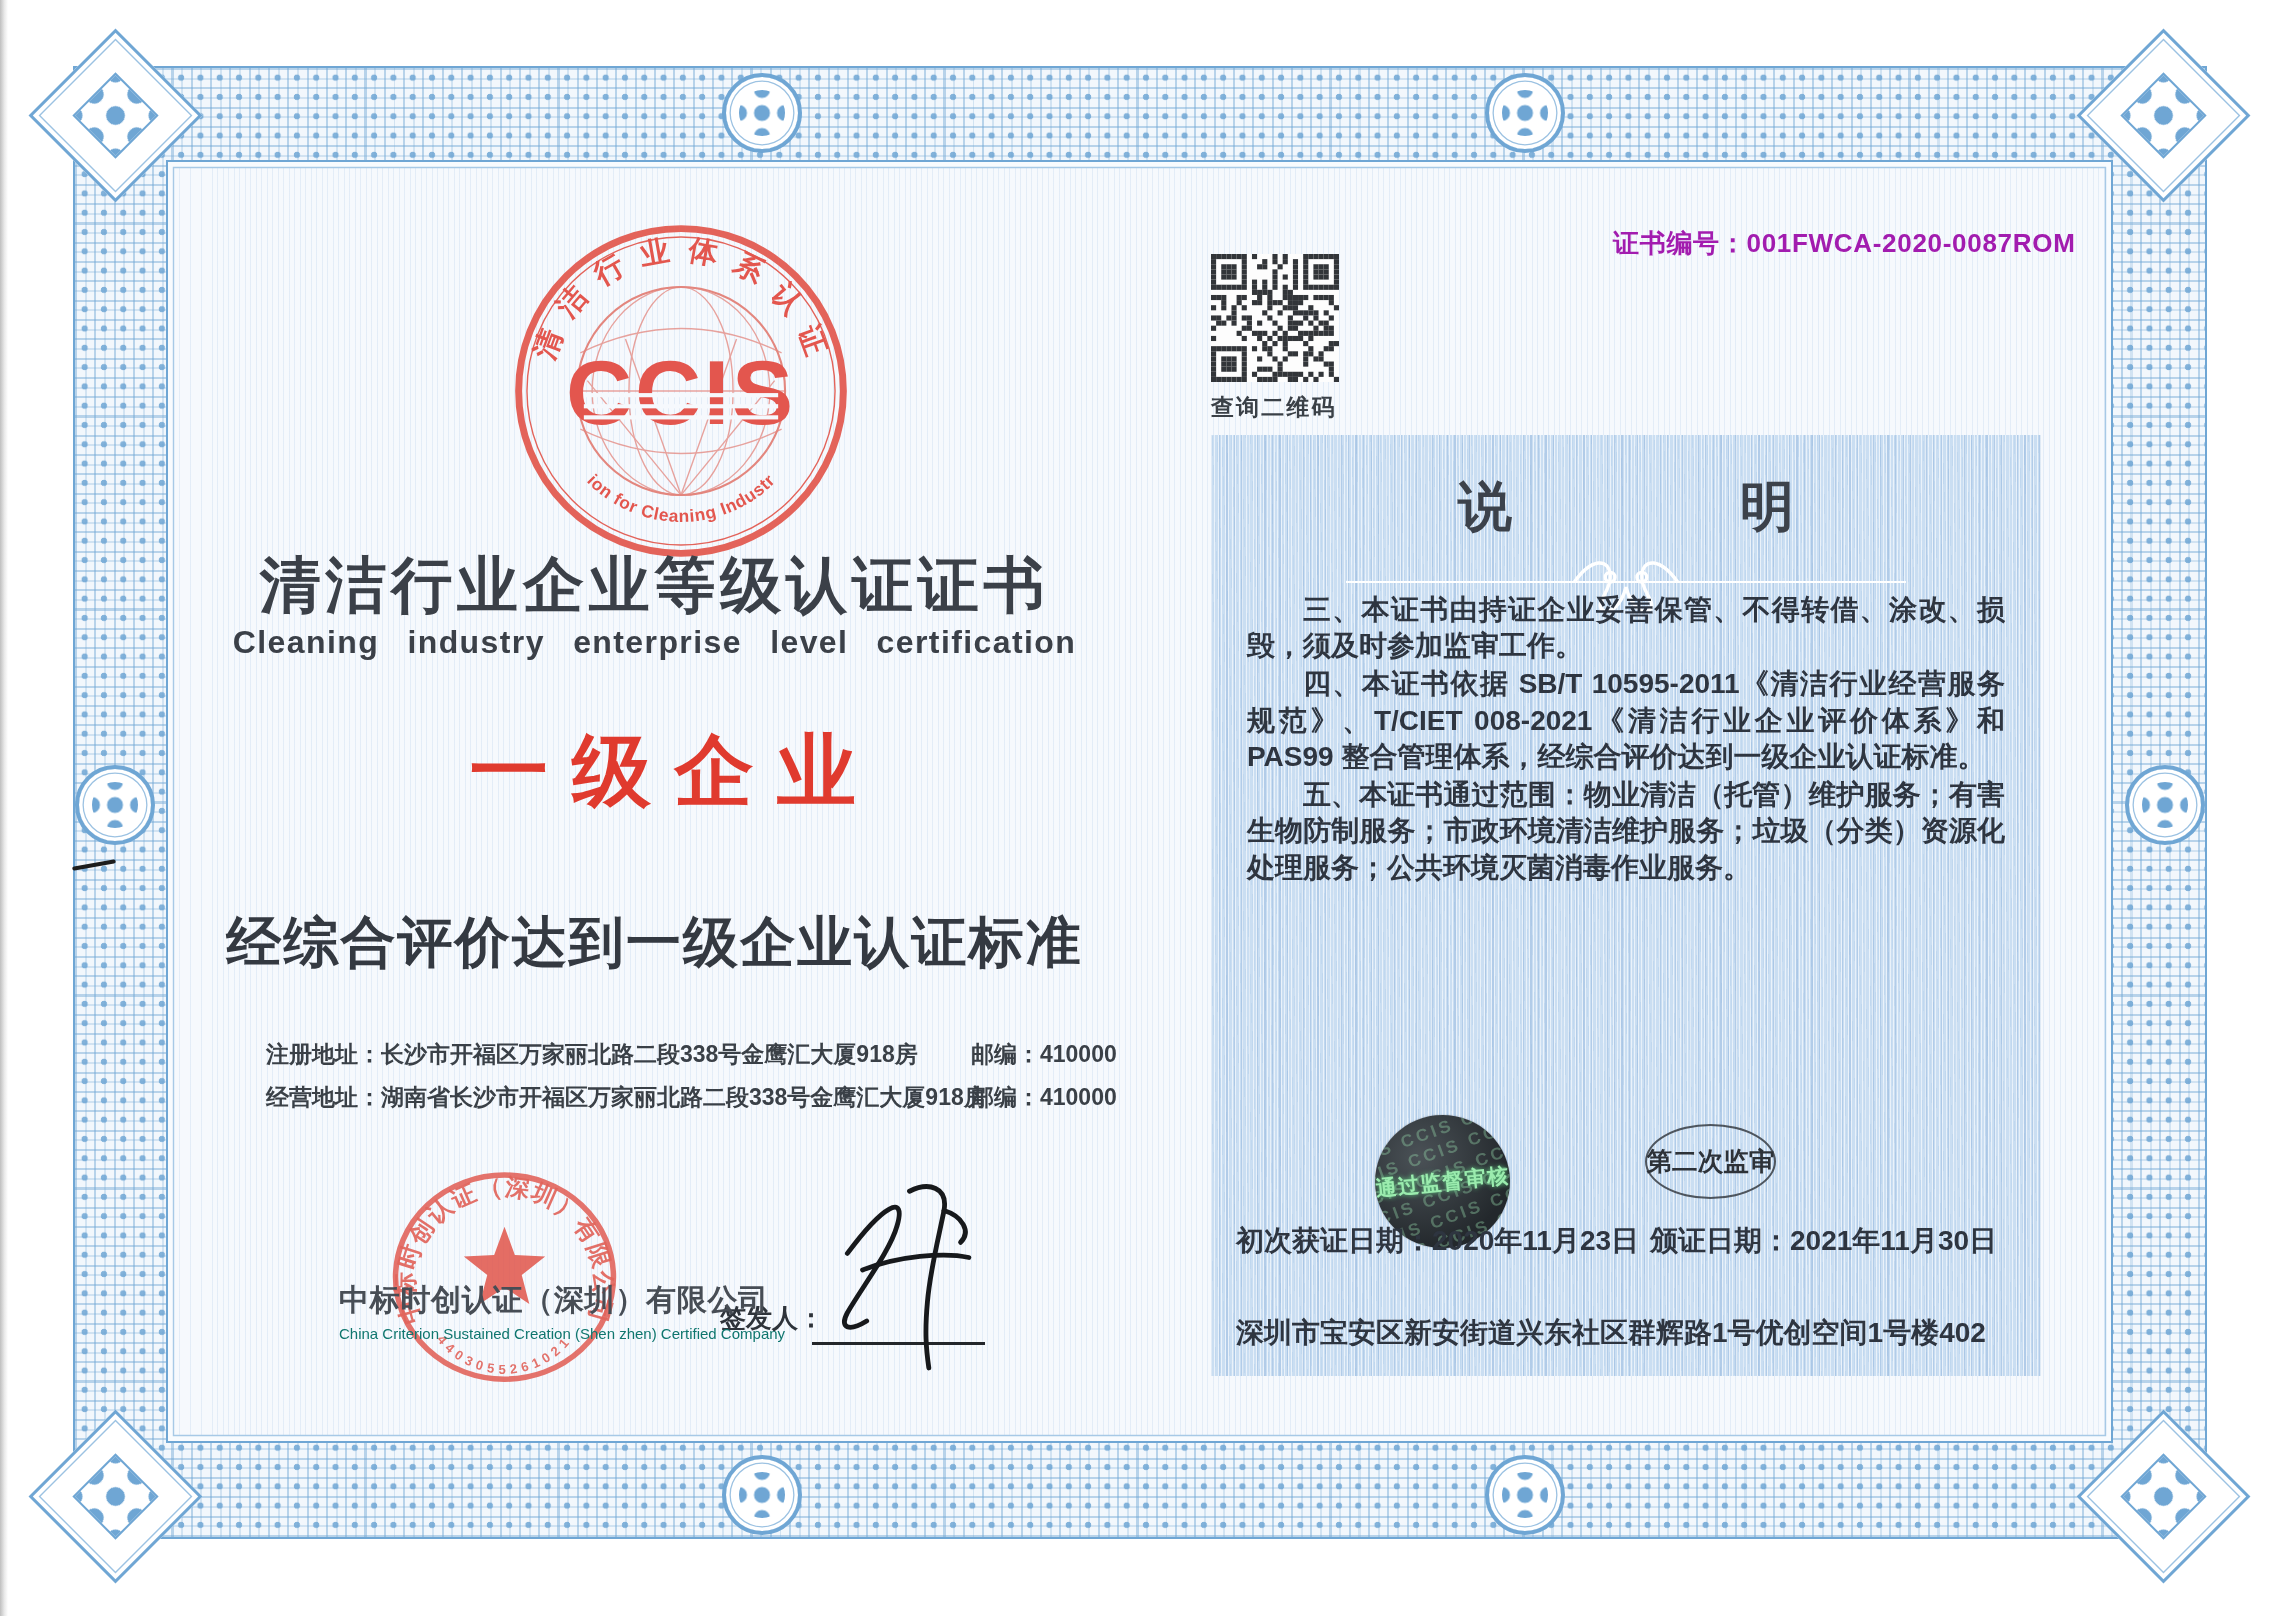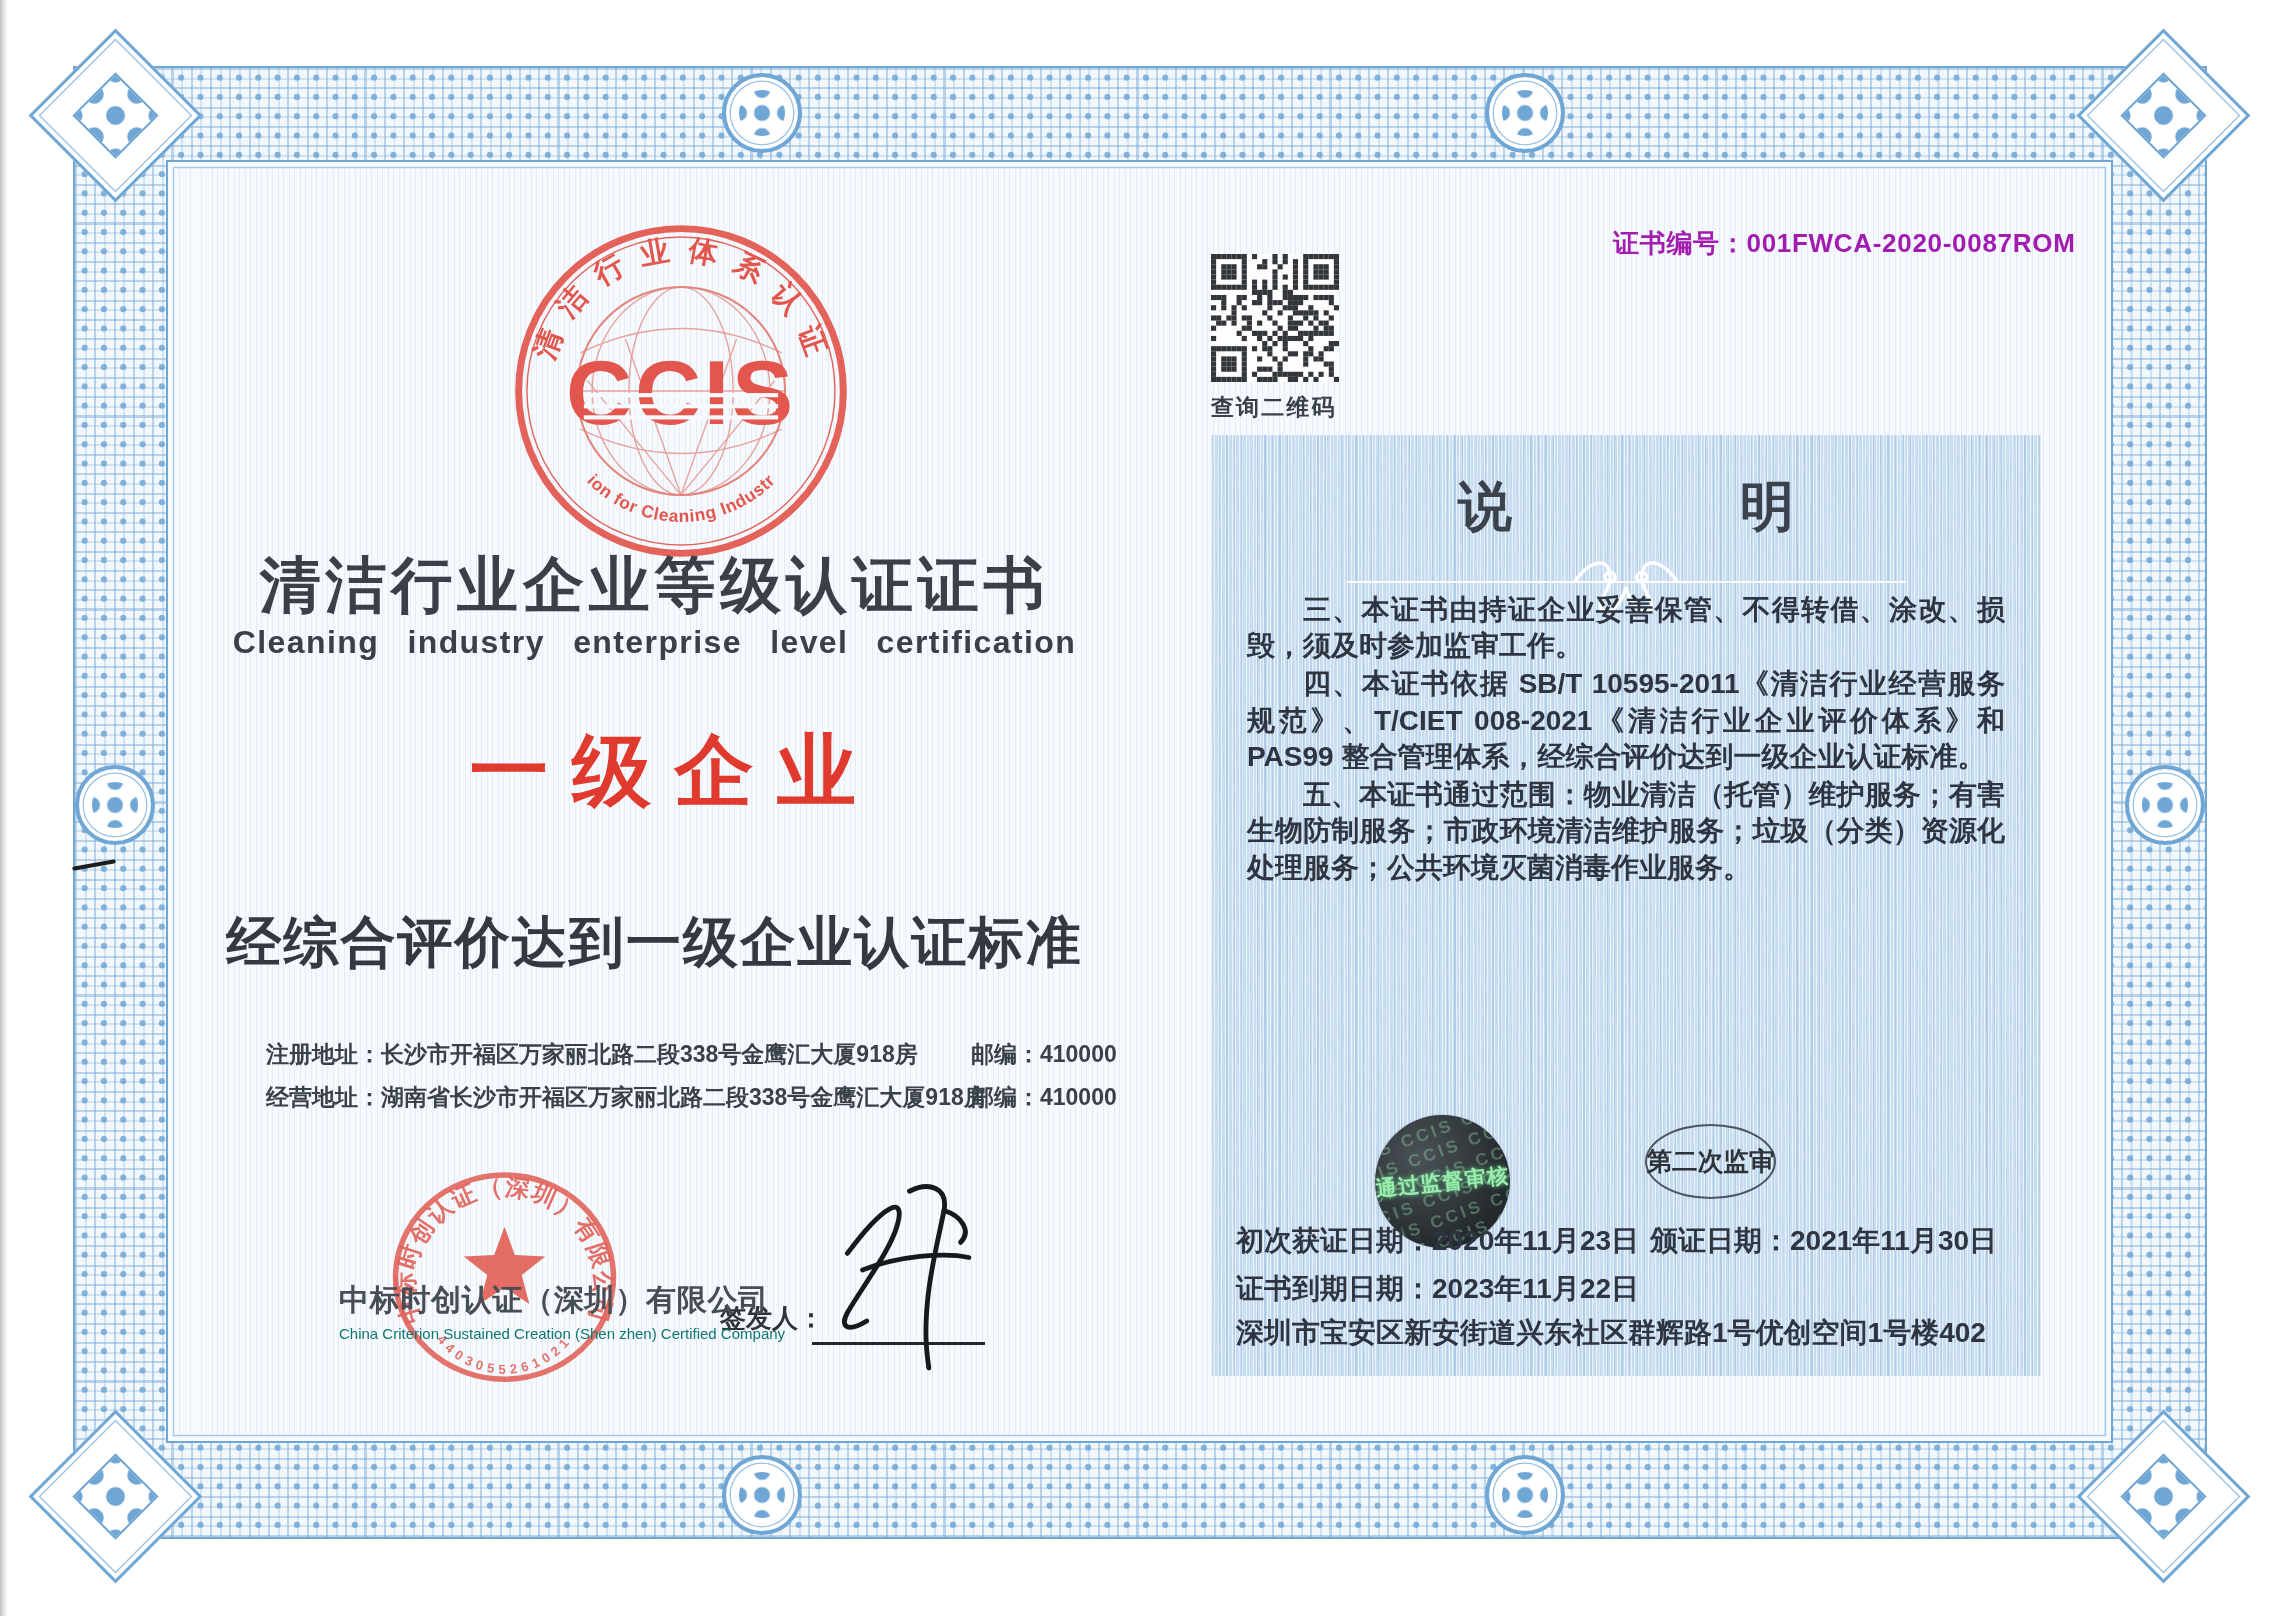--- a/index.html
+++ b/index.html
@@ -578,21 +578,18 @@
     </div>
     <div class="audit">
       <span>第二次监审</span>
     </div>
 
     <div class="dates">
       <div class="row">
         <span><span>初次获证日期：</span><span>2020年11月23日</span></span>
         <span class="col2"><span>颁证日期：</span><span>2021年11月30日</span></span>
       </div>
-      <div class="row">
-        <span><span>证书到期日期：</span><span>2023年11月22日</span></span>
-      </div>
     </div>
     <div class="panel-addr">深圳市宝安区新安街道兴东社区群辉路1号优创空间1号楼402</div>
   </section>
 
 </div>
 
 
 </body></html>

